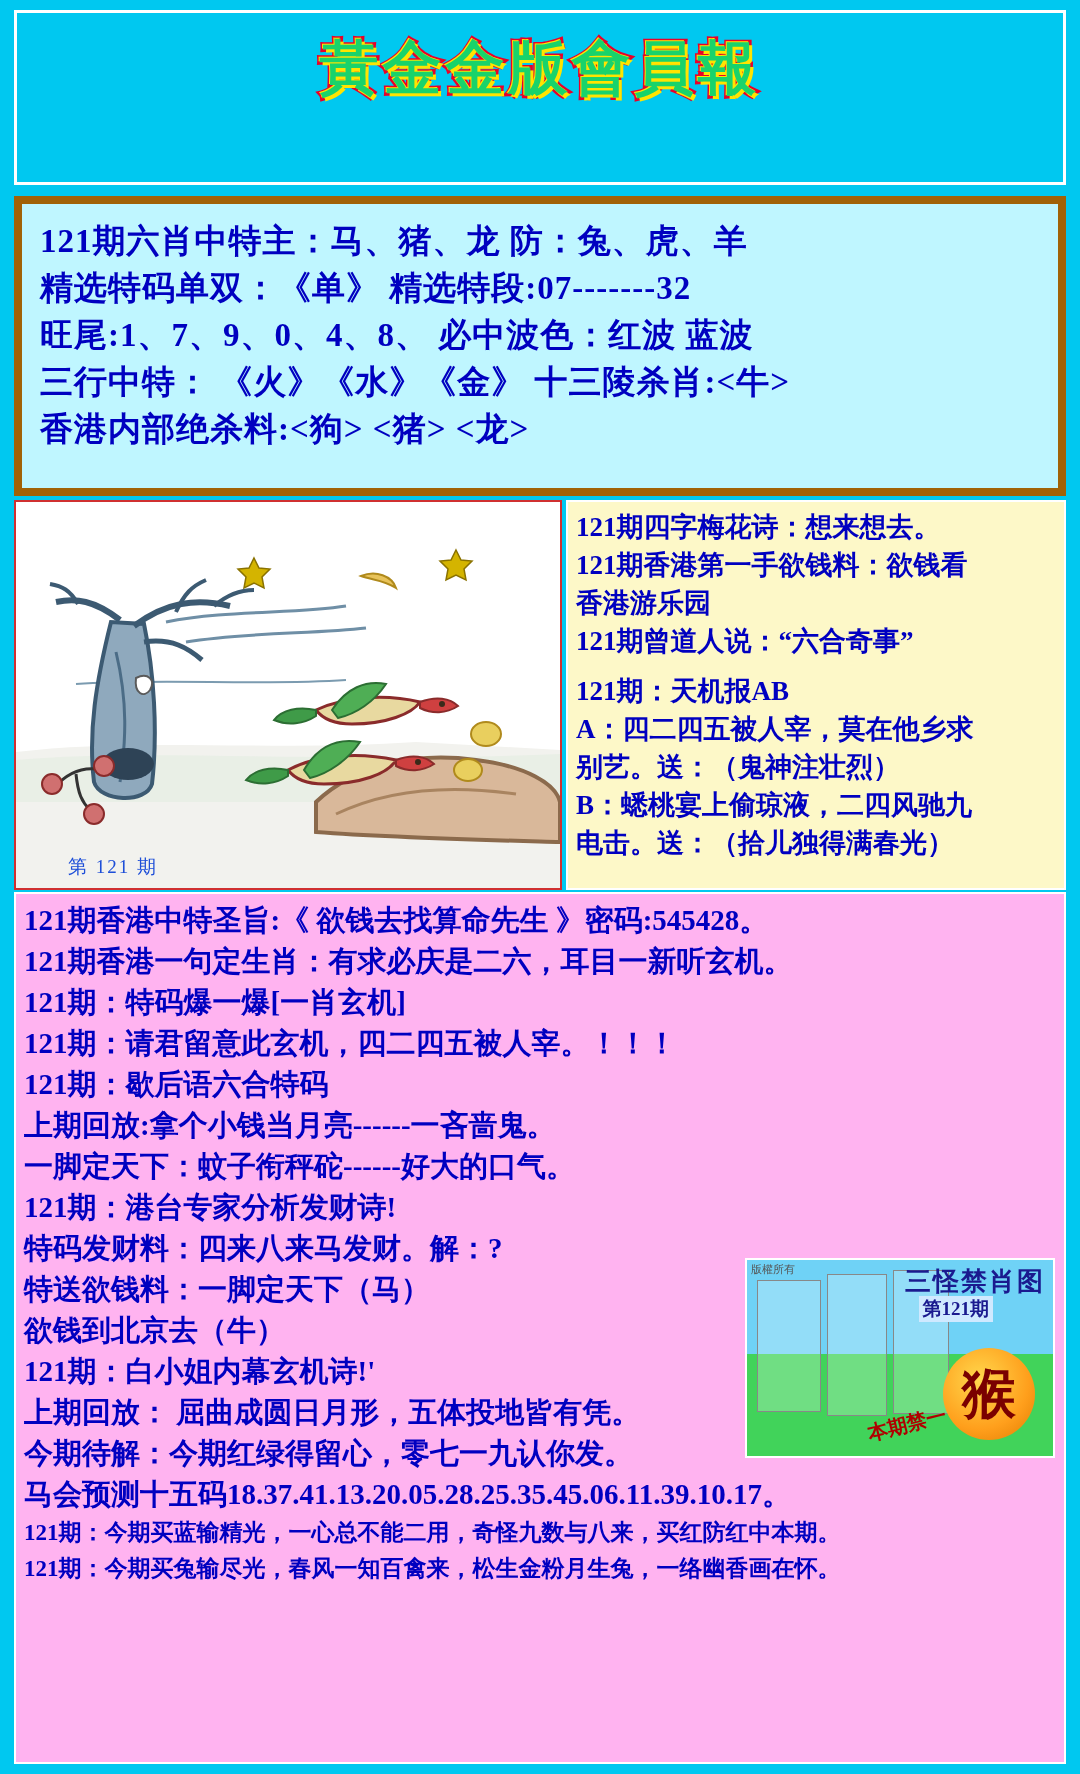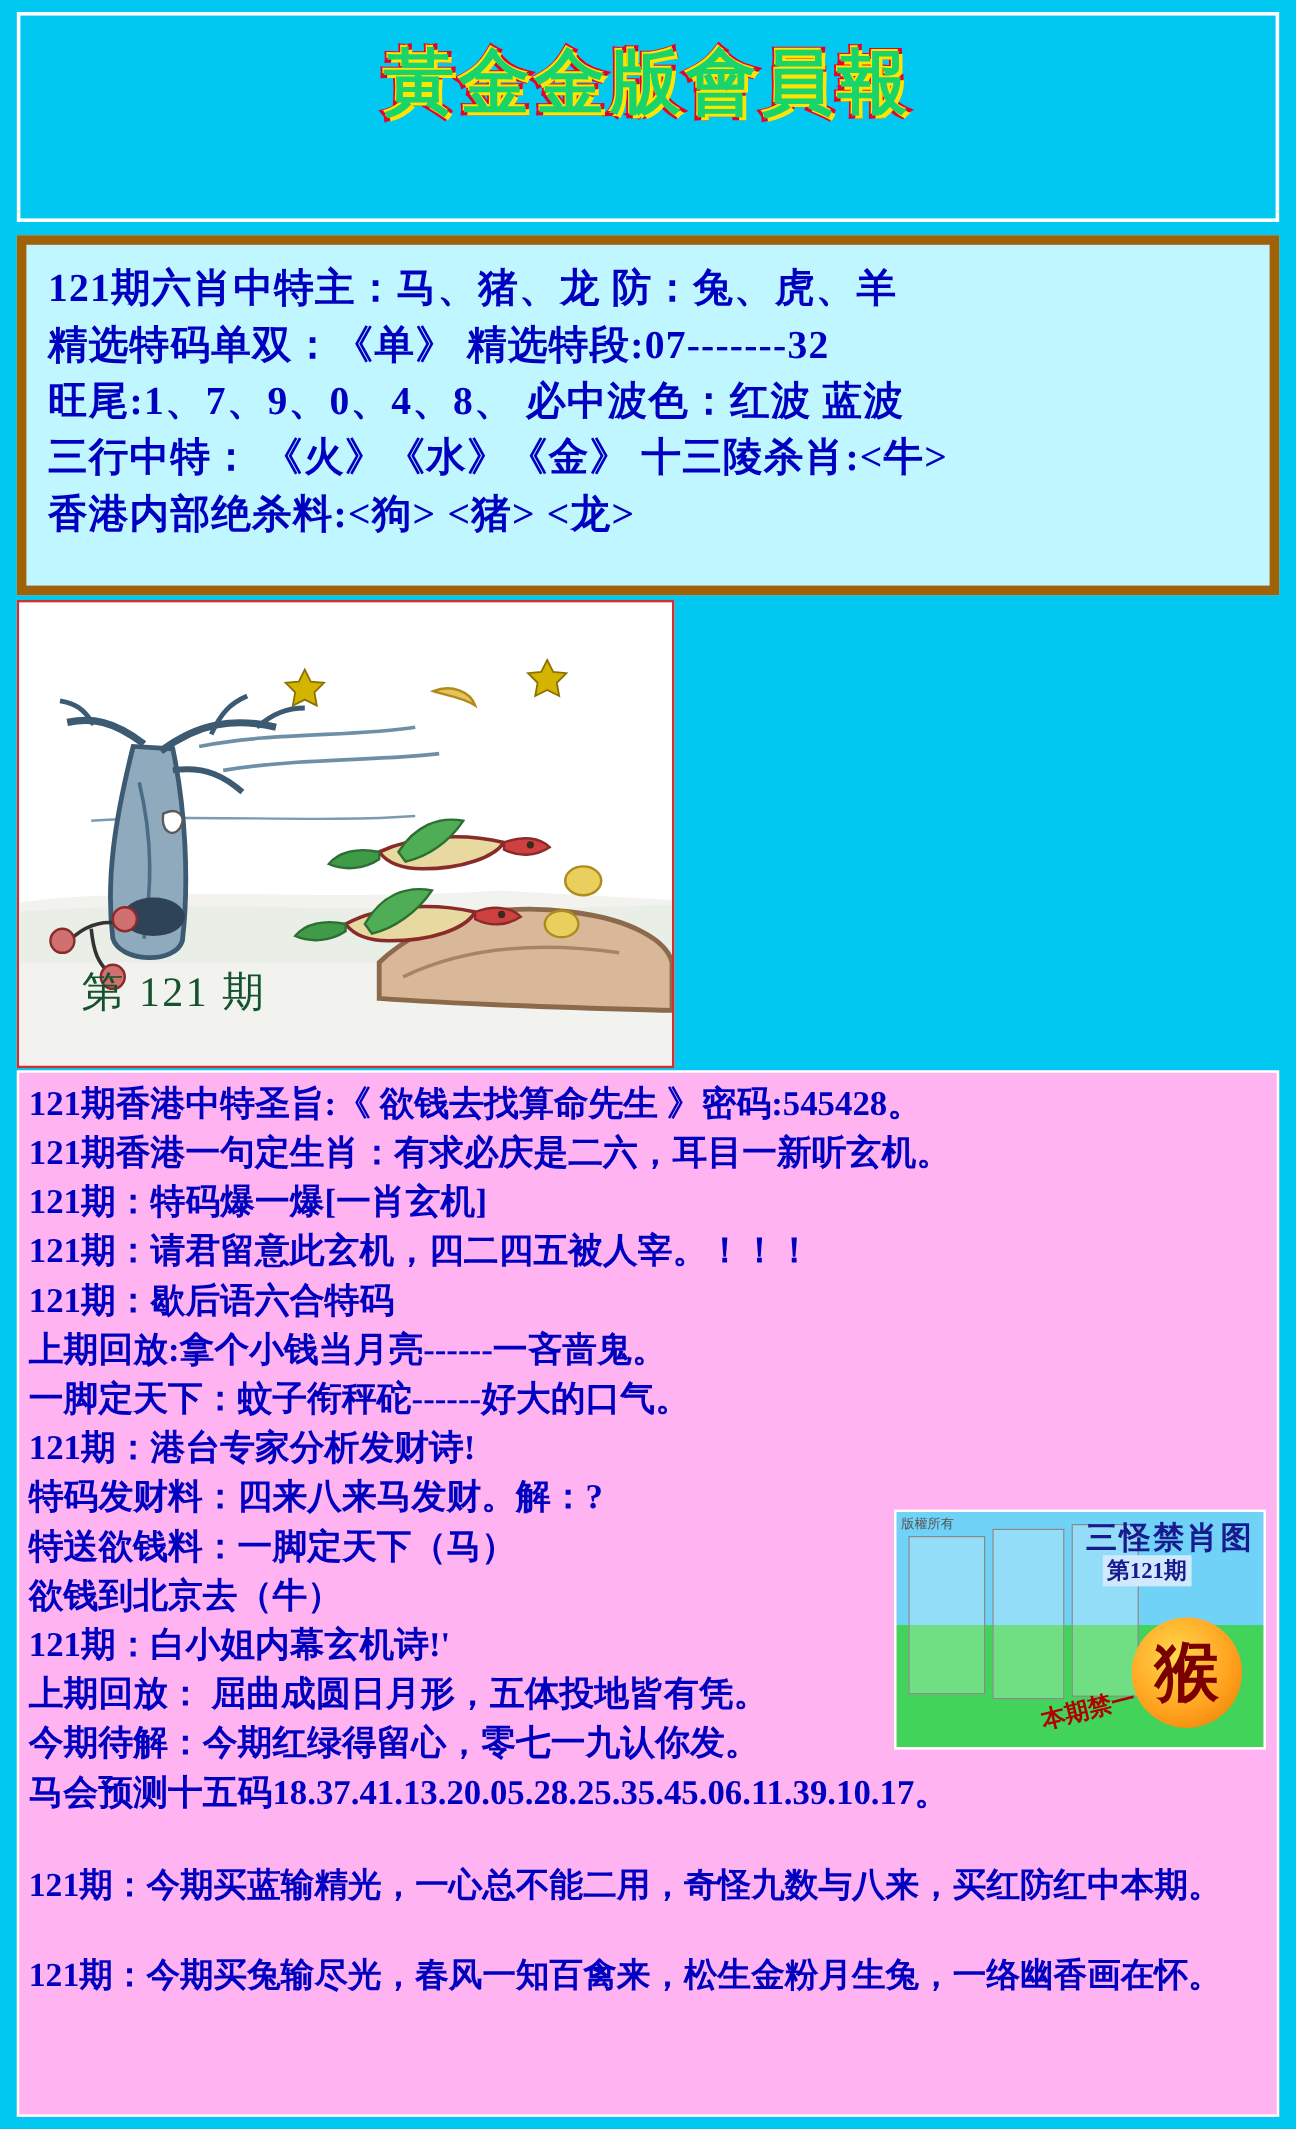--- a/index.html
+++ b/index.html
@@ -87,23 +87,23 @@
     width: 548px;
     height: 390px;
     background: #ffffff;
     border: 2px solid #d03030;
     box-sizing: border-box;
     overflow: hidden;
   }
   .cartoon-caption {
     position: absolute;
     left: 52px;
-    bottom: 38px;
-    font-size: 35px;
-    color: #14532d;
+    bottom: 8px;
+    font-size: 19px;
+    color: #1d4ed8;
     font-family: "Liberation Serif", serif;
     letter-spacing: 2px;
   }
   .right-notes {
     position: absolute;
     left: 552px;
     top: 0;
     width: 500px;
     height: 390px;
     background: #fdf8c8;
@@ -134,23 +134,22 @@
   }
   .bottom .bl {
     color: #0000c0;
     font-size: 29px;
     font-weight: bold;
     line-height: 41px;
     white-space: nowrap;
     letter-spacing: 0px;
   }
   .bottom .bl.small {
-    font-size: 28px;
+    font-size: 23px;
     line-height: 36px;
-    margin-top: 39px;
   }
 
   
   .monkey {
     position: absolute;
     left: 745px;
     top: 1258px;
     width: 310px;
     height: 200px;
     border: 2px solid #ffffff;
@@ -299,20 +298,32 @@
           <path d="M38 286 C52 270 68 264 86 268" stroke="#333" stroke-width="3" fill="none"></path>
           <path d="M60 272 C62 292 66 300 74 308" stroke="#333" stroke-width="3" fill="none"></path>
           <circle cx="36" cy="282" r="10" fill="#d07070" stroke="#8a2b2b" stroke-width="2"></circle>
           <circle cx="88" cy="264" r="10" fill="#d07070" stroke="#8a2b2b" stroke-width="2"></circle>
           <circle cx="78" cy="312" r="10" fill="#d07070" stroke="#8a2b2b" stroke-width="2"></circle>
         </g>
       </svg>
       <div class="cartoon-caption">第 121 期</div>
     </div>
 
+    <div class="right-notes">
+      <div class="nl">121期四字梅花诗：想来想去。</div>
+      <div class="nl">121期香港第一手欲钱料：欲钱看</div>
+      <div class="nl">香港游乐园</div>
+      <div class="nl">121期曾道人说：“六合奇事”</div>
+      <div class="gap"></div>
+      <div class="nl">121期：天机报AB</div>
+      <div class="nl">A：四二四五被人宰，莫在他乡求</div>
+      <div class="nl">别艺。送：（鬼神注壮烈）</div>
+      <div class="nl">B：蟋桃宴上偷琼液，二四风驰九</div>
+      <div class="nl">电击。送：（拾儿独得满春光）</div>
+    </div>
 
   </div>
 
   <div class="bottom">
     <div class="bl">121期香港中特圣旨:《 欲钱去找算命先生 》密码:545428。</div>
     <div class="bl">121期香港一句定生肖：有求必庆是二六，耳目一新听玄机。</div>
     <div class="bl">121期：特码爆一爆[一肖玄机]</div>
     <div class="bl">121期：请君留意此玄机，四二四五被人宰。！！！</div>
     <div class="bl">121期：歇后语六合特码</div>
     <div class="bl">上期回放:拿个小钱当月亮------一吝啬鬼。</div>

